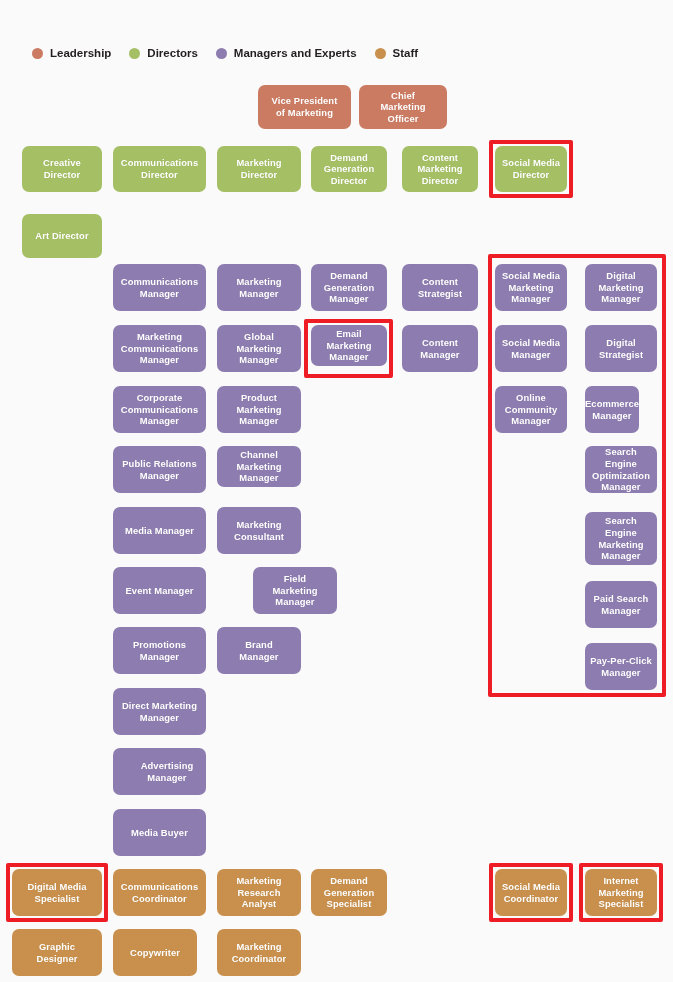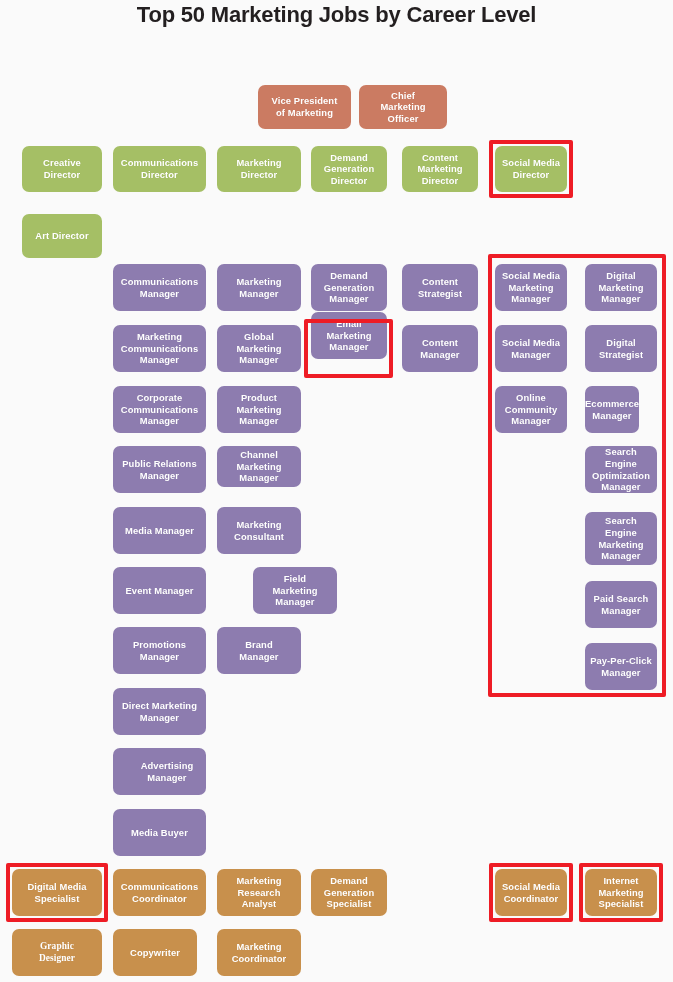--- a/index.html
+++ b/index.html
@@ -59,22 +59,39 @@
     box-sizing:border-box;
     background:transparent;
     pointer-events:none;
   }
 </style>
 </head>
 <body>
 
 <div id="chart-root">
 
-  <div class="title">Top 50 Marketing Jobs by Career Level</div>
-
+
+  <div class="legend">
+      <div class="legend-item">
+        <span class="legend-dot" style="background: rgb(203, 123, 98);"></span>
+        <span class="legend-label">Leadership</span>
+      </div>
+      <div class="legend-item">
+        <span class="legend-dot" style="background: rgb(165, 191, 101);"></span>
+        <span class="legend-label">Directors</span>
+      </div>
+      <div class="legend-item">
+        <span class="legend-dot" style="background: rgb(141, 124, 175);"></span>
+        <span class="legend-label">Managers and Experts</span>
+      </div>
+      <div class="legend-item">
+        <span class="legend-dot" style="background: rgb(200, 144, 76);"></span>
+        <span class="legend-label">Staff</span>
+      </div>
+    </div>
 
   <div id="nodes-layer">
       <div class="node lead" style="left: 258px; top: 85px; width: 93px; height: 44px;">Vice President
 of Marketing</div>
       <div class="node lead" style="left: 359px; top: 85px; width: 88px; height: 44px;">Chief
 Marketing
 Officer</div>
       <div class="node dir" style="left: 22px; top: 146px; width: 80px; height: 46px;">Creative
 Director</div>
       <div class="node dir" style="left: 113px; top: 146px; width: 93px; height: 46px;">Communications
@@ -104,21 +121,21 @@
 Manager</div>
       <div class="node mgr" style="left: 585px; top: 264px; width: 72px; height: 47px;">Digital
 Marketing
 Manager</div>
       <div class="node mgr" style="left: 113px; top: 325px; width: 93px; height: 47px;">Marketing
 Communications
 Manager</div>
       <div class="node mgr" style="left: 217px; top: 325px; width: 84px; height: 47px;">Global
 Marketing
 Manager</div>
-      <div class="node mgr" style="left: 311px; top: 312px; width: 76px; height: 47px;">Email
+      <div class="node mgr" style="left: 311px; top: 325px; width: 76px; height: 41px;">Email
 Marketing
 Manager</div>
       <div class="node mgr" style="left: 402px; top: 325px; width: 76px; height: 47px;">Content
 Manager</div>
       <div class="node mgr" style="left: 495px; top: 325px; width: 72px; height: 47px;">Social Media
 Manager</div>
       <div class="node mgr" style="left: 585px; top: 325px; width: 72px; height: 47px;">Digital
 Strategist</div>
       <div class="node mgr" style="left: 113px; top: 386px; width: 93px; height: 47px;">Corporate
 Communications
@@ -170,21 +187,21 @@
 Research
 Analyst</div>
       <div class="node staff" style="left: 311px; top: 869px; width: 76px; height: 47px;">Demand
 Generation
 Specialist</div>
       <div class="node staff" style="left: 495px; top: 869px; width: 72px; height: 47px;">Social Media
 Coordinator</div>
       <div class="node staff" style="left: 585px; top: 869px; width: 72px; height: 47px;">Internet
 Marketing
 Specialist</div>
-      <div class="node staff" style="left: 12px; top: 929px; width: 90px; height: 47px; font-family: Liberation Serif, serif;">Graphic
+      <div class="node staff" style="left: 12px; top: 929px; width: 90px; height: 47px;">Graphic
 Designer</div>
       <div class="node staff" style="left: 113px; top: 929px; width: 84px; height: 47px;">Copywriter</div>
       <div class="node staff" style="left: 217px; top: 929px; width: 84px; height: 47px;">Marketing
 Coordinator</div>
     </div>
   <div id="highlights-layer">
       <div class="hl" style="left: 489px; top: 140px; width: 84px; height: 58px;"></div>
       <div class="hl" style="left: 304px; top: 319px; width: 89px; height: 59px;"></div>
       <div class="hl" style="left: 488px; top: 254px; width: 178px; height: 443px;"></div>
       <div class="hl" style="left: 6px; top: 863px; width: 102px; height: 59px;"></div>

